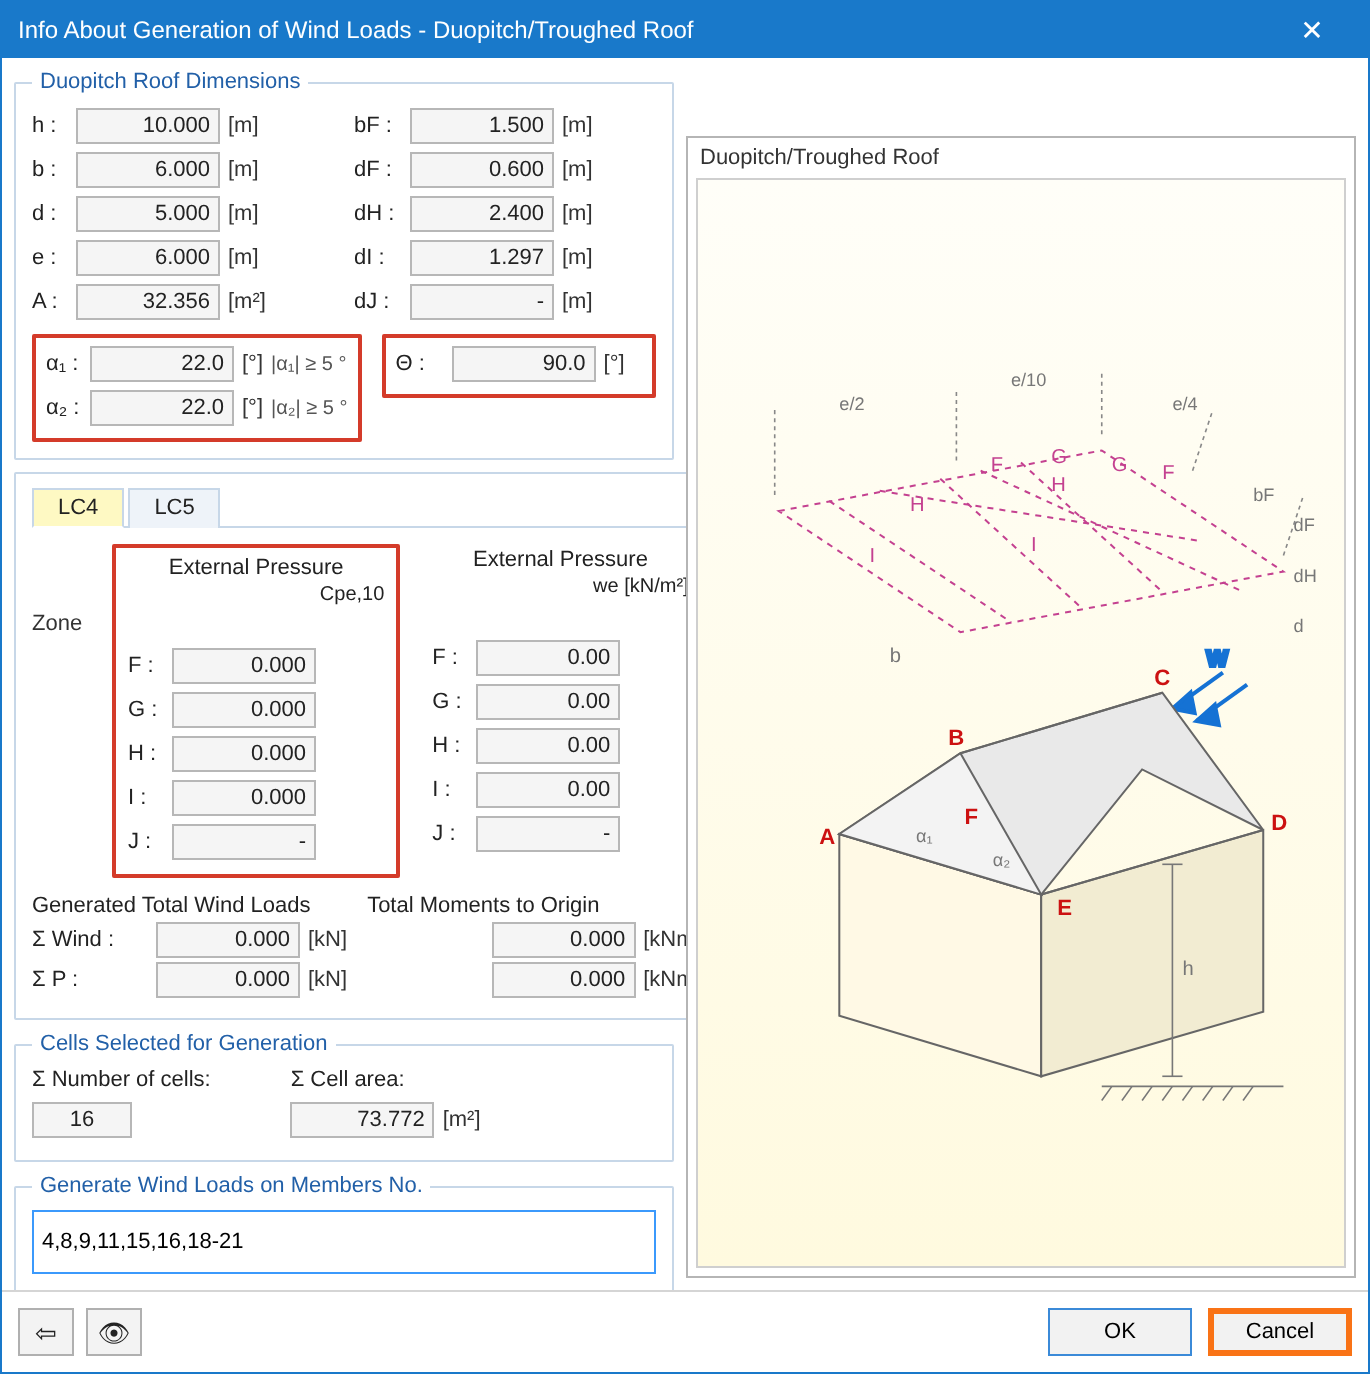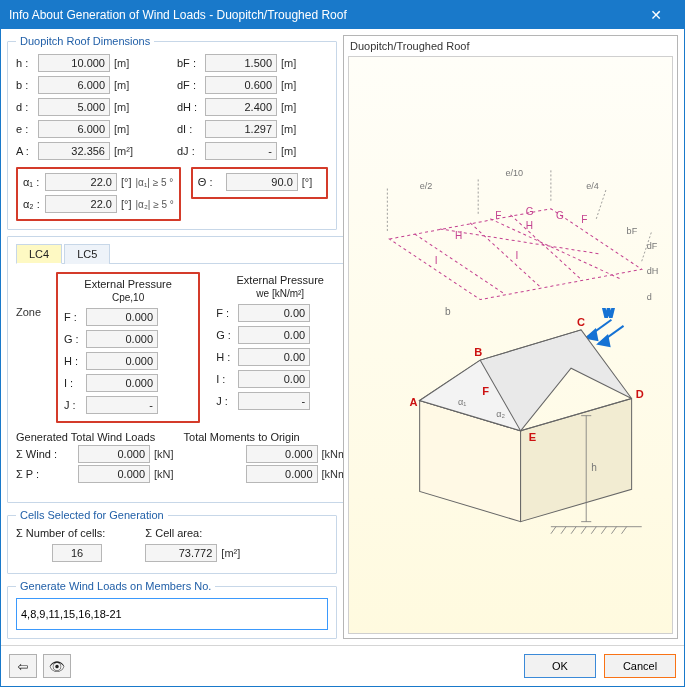--- a/index.html
+++ b/index.html
@@ -35,21 +35,21 @@
     cursor: pointer;
   }
   .body {
     flex: 1;
     display: flex;
     padding: 6px;
     gap: 6px;
     overflow: hidden;
   }
   .col-left { width: 330px; display: flex; flex-direction: column; gap: 6px; }
-  .col-right { flex: 1; }
+  .col-right { flex: 1; margin-top: 33px; }
   fieldset.group {
     border: 1px solid #c7d7e8;
     border-radius: 1px;
     padding: 6px 8px 8px;
     margin: 0;
   }
   fieldset.group > legend {
     color: #2260a8;
     padding: 0 4px;
     font-size: 11px;
@@ -85,21 +85,21 @@
     margin-right: 2px;
     position: relative;
     top: 1px;
     cursor: pointer;
     font-size: 11px;
   }
   .tab.active { background: #fef9c3; border-bottom: 1px solid #fff; }
   .press-cols { display: flex; gap: 10px; }
   .press-col { flex: 1; }
   .press-title { text-align: center; font-size: 11px; margin-bottom: 2px; }
-  .press-sub { text-align: center; font-size: 10px; margin-bottom: 4px; }
+  .press-sub { text-align: right; font-size: 10px; margin-bottom: 20px; }
   .zone-lbl {
     width: 30px;
     font-size: 11px;
     color: #333;
     display: inline-block;
   }
   .gen-row { display: flex; align-items: center; margin: 2px 0; }
   .gen-lbl { width: 62px; }
   .textinput {
     width: 100%;
@@ -140,21 +140,21 @@
     width: 28px; height: 24px;
     border: 1px solid #b0b0b0;
     background: #f3f3f3;
     display: flex; align-items: center; justify-content: center;
     cursor: pointer;
     font-size: 13px;
   }
   .btn {
     min-width: 72px;
     height: 24px;
-    border: 1px solid #f97316;
+    border: 3px solid #f97316;
     background: #f2f2f2;
     cursor: pointer;
     font-size: 11px;
   }
   .btn.primary { border: 1px solid #3b8ad8; }
   .cells-row { display: flex; gap: 40px; }
   .note { color:#555; margin-left:4px; font-size:10px; }
 </style>
 </head>
 <body>
@@ -348,21 +348,21 @@
           </div>
         </div>
       </fieldset>
 
       <fieldset class="group">
         <legend>Cells Selected for Generation</legend>
         <div class="cells-row">
           <div>
             <div>Σ Number of cells:</div>
             <div class="row" style="margin-top:4px;">
-                <span class="val" style="width:50px;text-align:center;margin-left:36px;">16</span>
+                <span class="val" style="width:50px;text-align:center;">16</span>
               </div>
           </div>
           <div>
             <div>Σ Cell area:</div>
             <div class="row" style="margin-top:4px;">
                 <span class="val">73.772</span>
                 <span class="unit">[m²]</span>
               </div>
           </div>
         </div>

